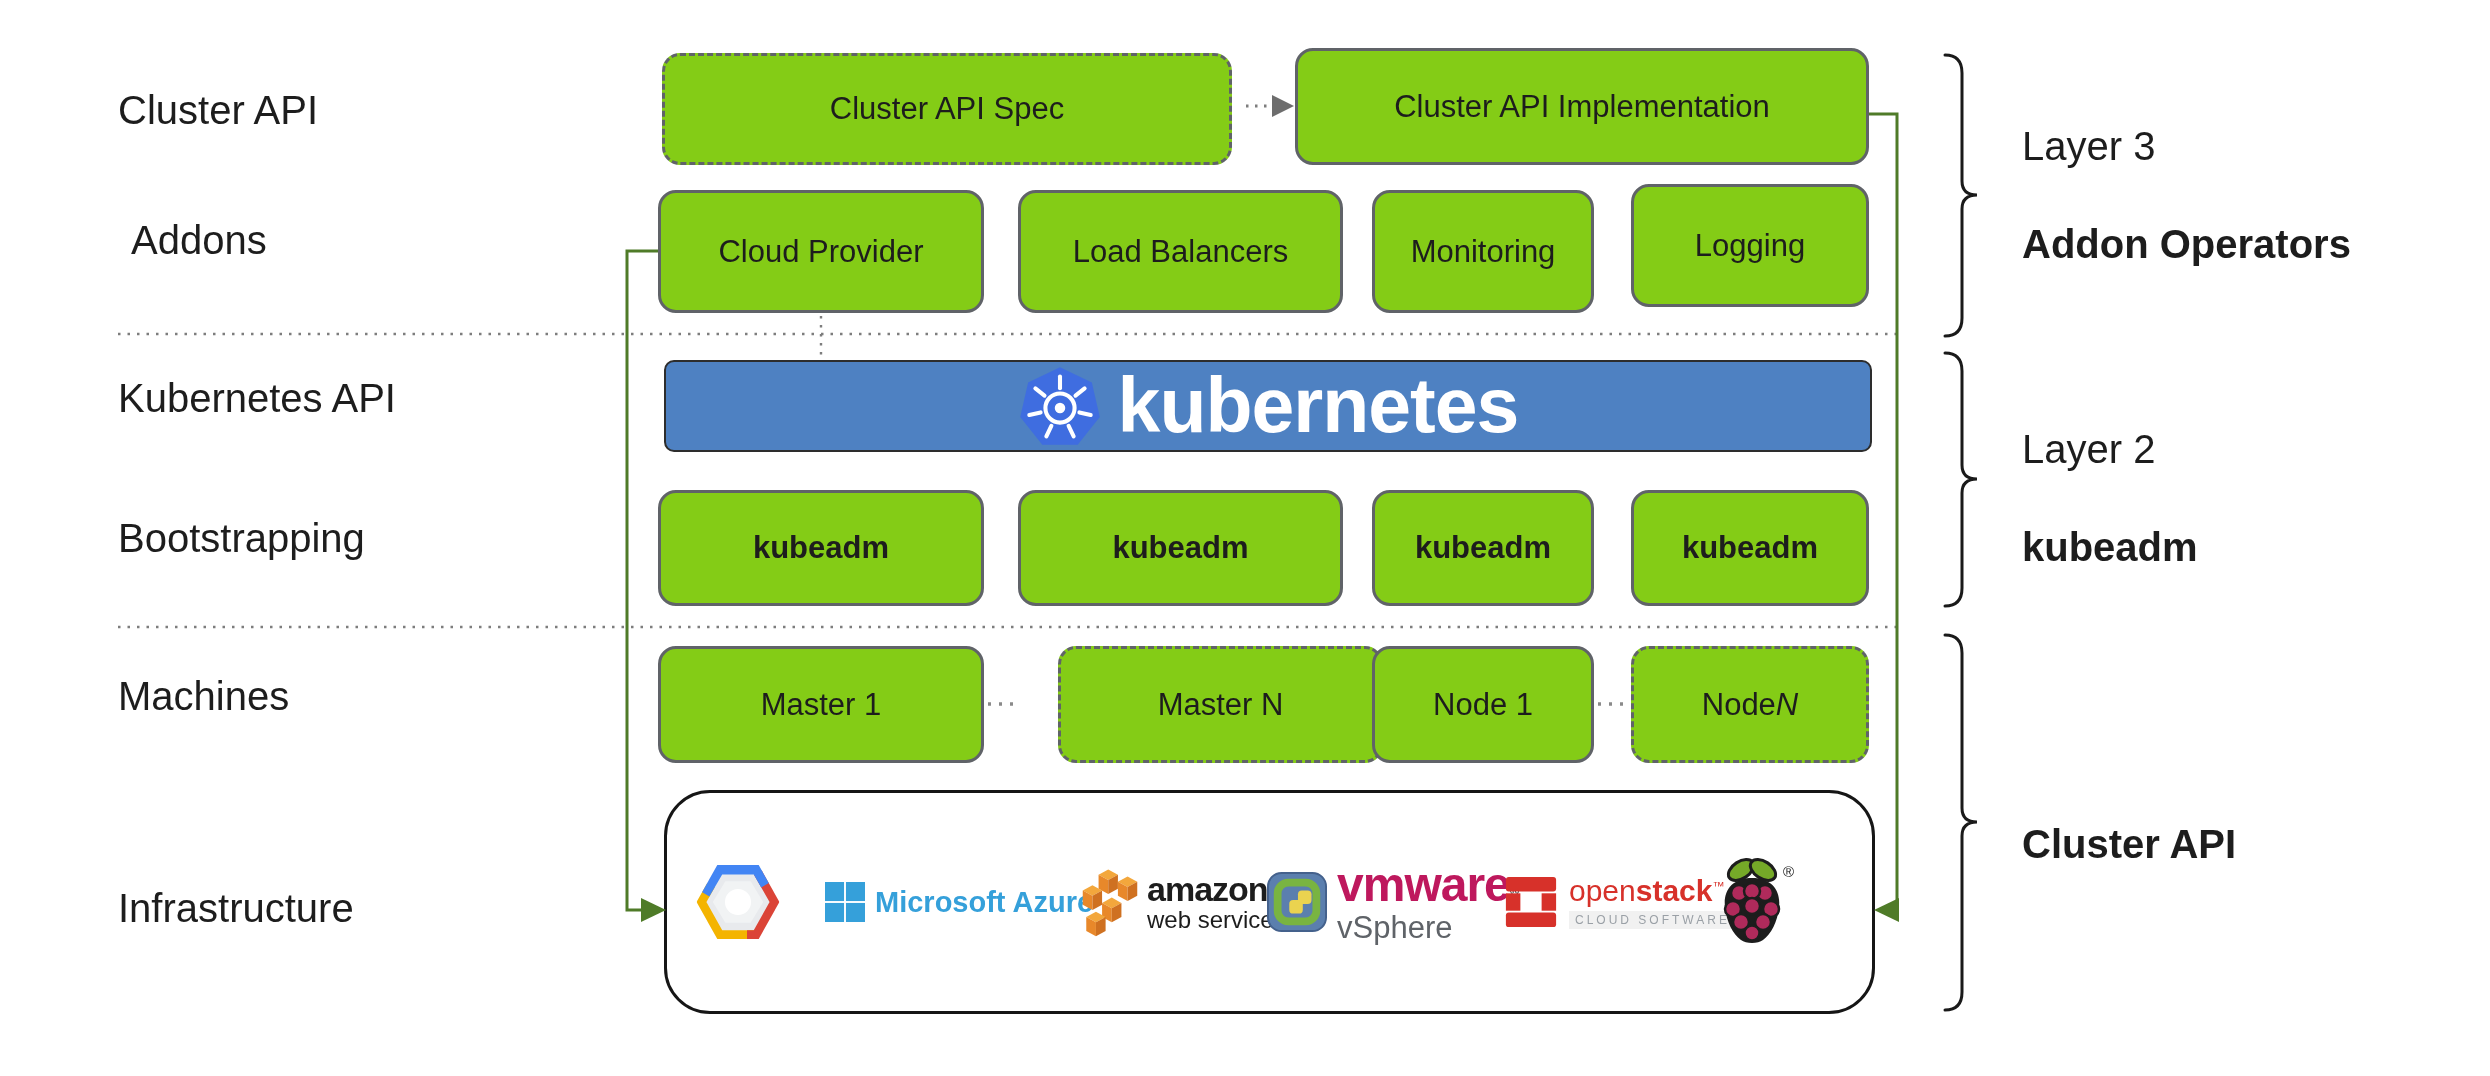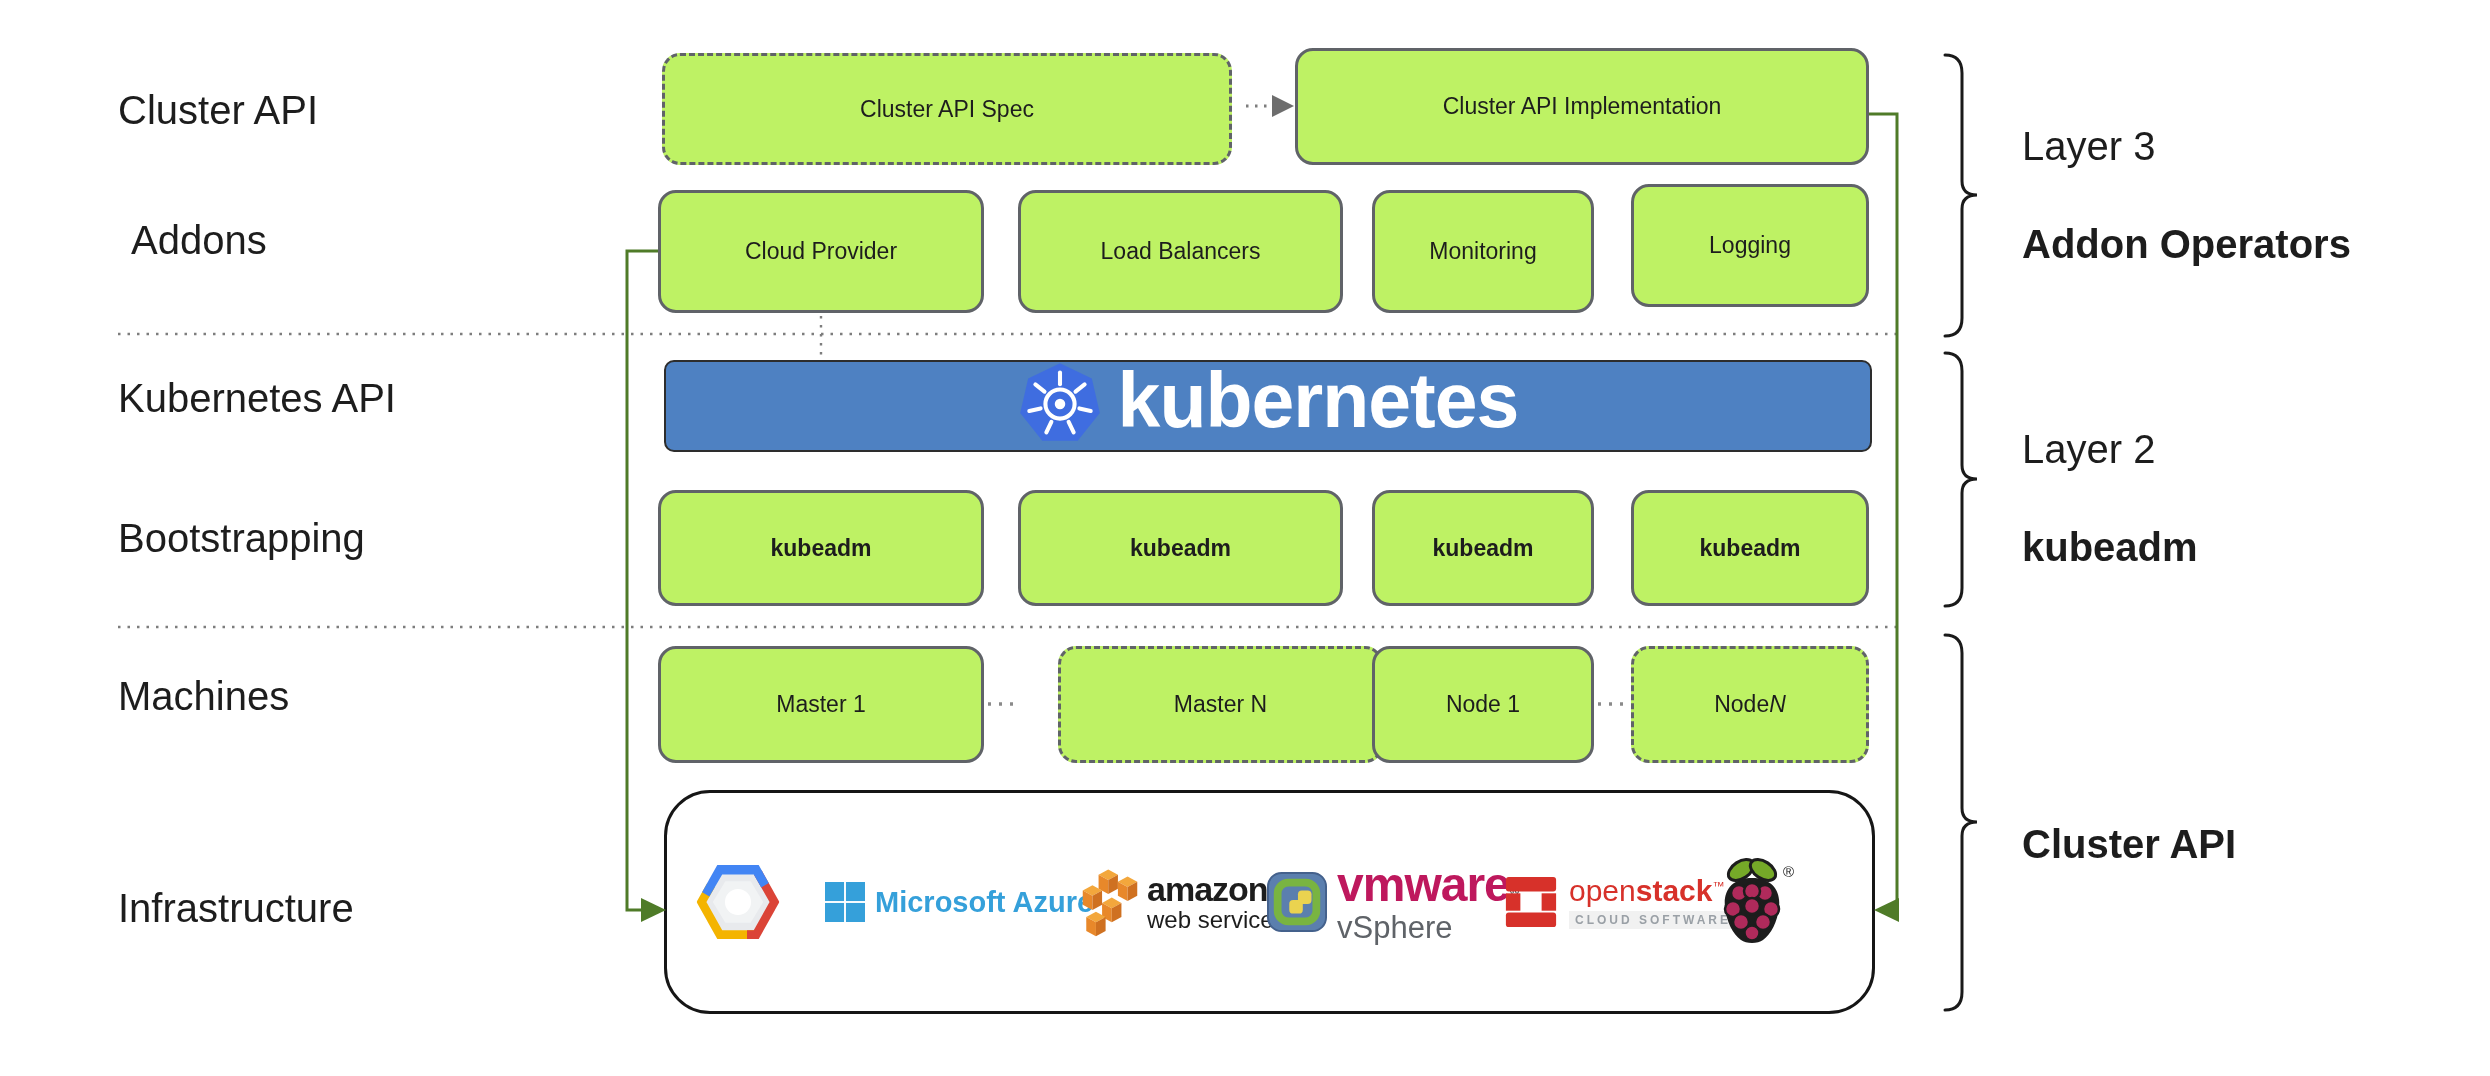--- a/index.html
+++ b/index.html
@@ -7,33 +7,33 @@
     position:relative; width:2490px; height:1076px; background:#ffffff;
     font-family:"Liberation Sans", sans-serif; overflow:hidden;
   }
   
   .row-label{
     position:absolute; transform:translateY(-50%);
     font-size:40px; color:#1d1d1d; white-space:nowrap;
   }
   
   .box{
-    position:absolute; box-sizing:border-box; background:#bef264;
+    position:absolute; box-sizing:border-box; background:#84cc16;
     border:3px solid var(--box-border-gray,#606368); border-radius:18px;
     display:flex; align-items:center; justify-content:center;
-    font-size:23px; color:#1d1d1d; white-space:nowrap;
+    font-size:31px; color:#1d1d1d; white-space:nowrap;
   }
   .box.dashed{border-style:dashed;}
   .box.bold{font-weight:700;}
   
   .banner{
     position:absolute; left:664px; top:360px; width:1208px; height:92px;
     box-sizing:border-box; background:var(--banner-blue,#4e81c2);
     border:2.5px solid #2d2d2d; border-radius:10px;
-    display:flex; align-items:flex-start; justify-content:center; gap:16px;
+    display:flex; align-items:flex-end; justify-content:center; gap:16px;
   }
   .banner .wordmark{
     font-size:77px; font-weight:700; color:#ffffff; letter-spacing:-1px;
     line-height:1; padding-bottom:6px;
   }
   .k8s-hept{fill:var(--k8s-logo-blue,#3c6fe0);}
   
   .infra{
     position:absolute; left:664px; top:790px; width:1211px; height:224px;
     box-sizing:border-box; background:#fff; border:3.5px solid #161616; border-radius:46px;
@@ -45,21 +45,21 @@
   .aws-amazon{font-size:34px; font-weight:700; letter-spacing:-1px;}
   .aws-ws{font-size:24px; margin-top:2px; letter-spacing:0;}
   .vmw-text{margin-left:10px; line-height:1;}
   .vmw-vmware{font-size:48px; font-weight:700; color:#be185d; letter-spacing:-1px;}
   .vmw-reg{font-size:13px; vertical-align:super; font-weight:400;}
   .vmw-vsphere{font-size:31px; color:#5f6368; margin-top:3px;}
   .os-text{margin-left:10px; line-height:1;}
   .os-word{font-size:30px; color:var(--openstack-red,#d7312a); letter-spacing:0;}
   .os-word .light{font-weight:400;} .os-word .boldpart{font-weight:700;}
   .os-tm{font-size:12px; vertical-align:super;}
-  .os-bar{margin-top:5px; background:#f1f1f1; padding:3px 6px; font-size:12px; letter-spacing:3px; color:#9aa0a6; text-align:left; white-space:nowrap;font-weight:bold;}
+  .os-bar{margin-top:5px; background:#f1f1f1; padding:3px 6px; font-size:12px; letter-spacing:3px; color:#9aa0a6; text-align:left; white-space:nowrap;}
   .os-red{fill:var(--openstack-red,#d7312a);}
   .rpi-leaf{fill:var(--rpi-leaf-green,#75a928); stroke:#1d1d1d; stroke-width:3;}
   .rpi-berry{fill:var(--rpi-berry,#b02a5b); stroke:#1d1d1d; stroke-width:2.5;}
   .reg-mark{position:absolute; font-size:15px; color:#1d1d1d;}
   
   .layer-label{
     position:absolute; left:2022px; transform:translateY(-50%);
     font-size:40px; color:#1d1d1d; line-height:1.35; white-space:nowrap;
   }
   .layer-label .layer-title{font-weight:700;margin-top:44px;}

